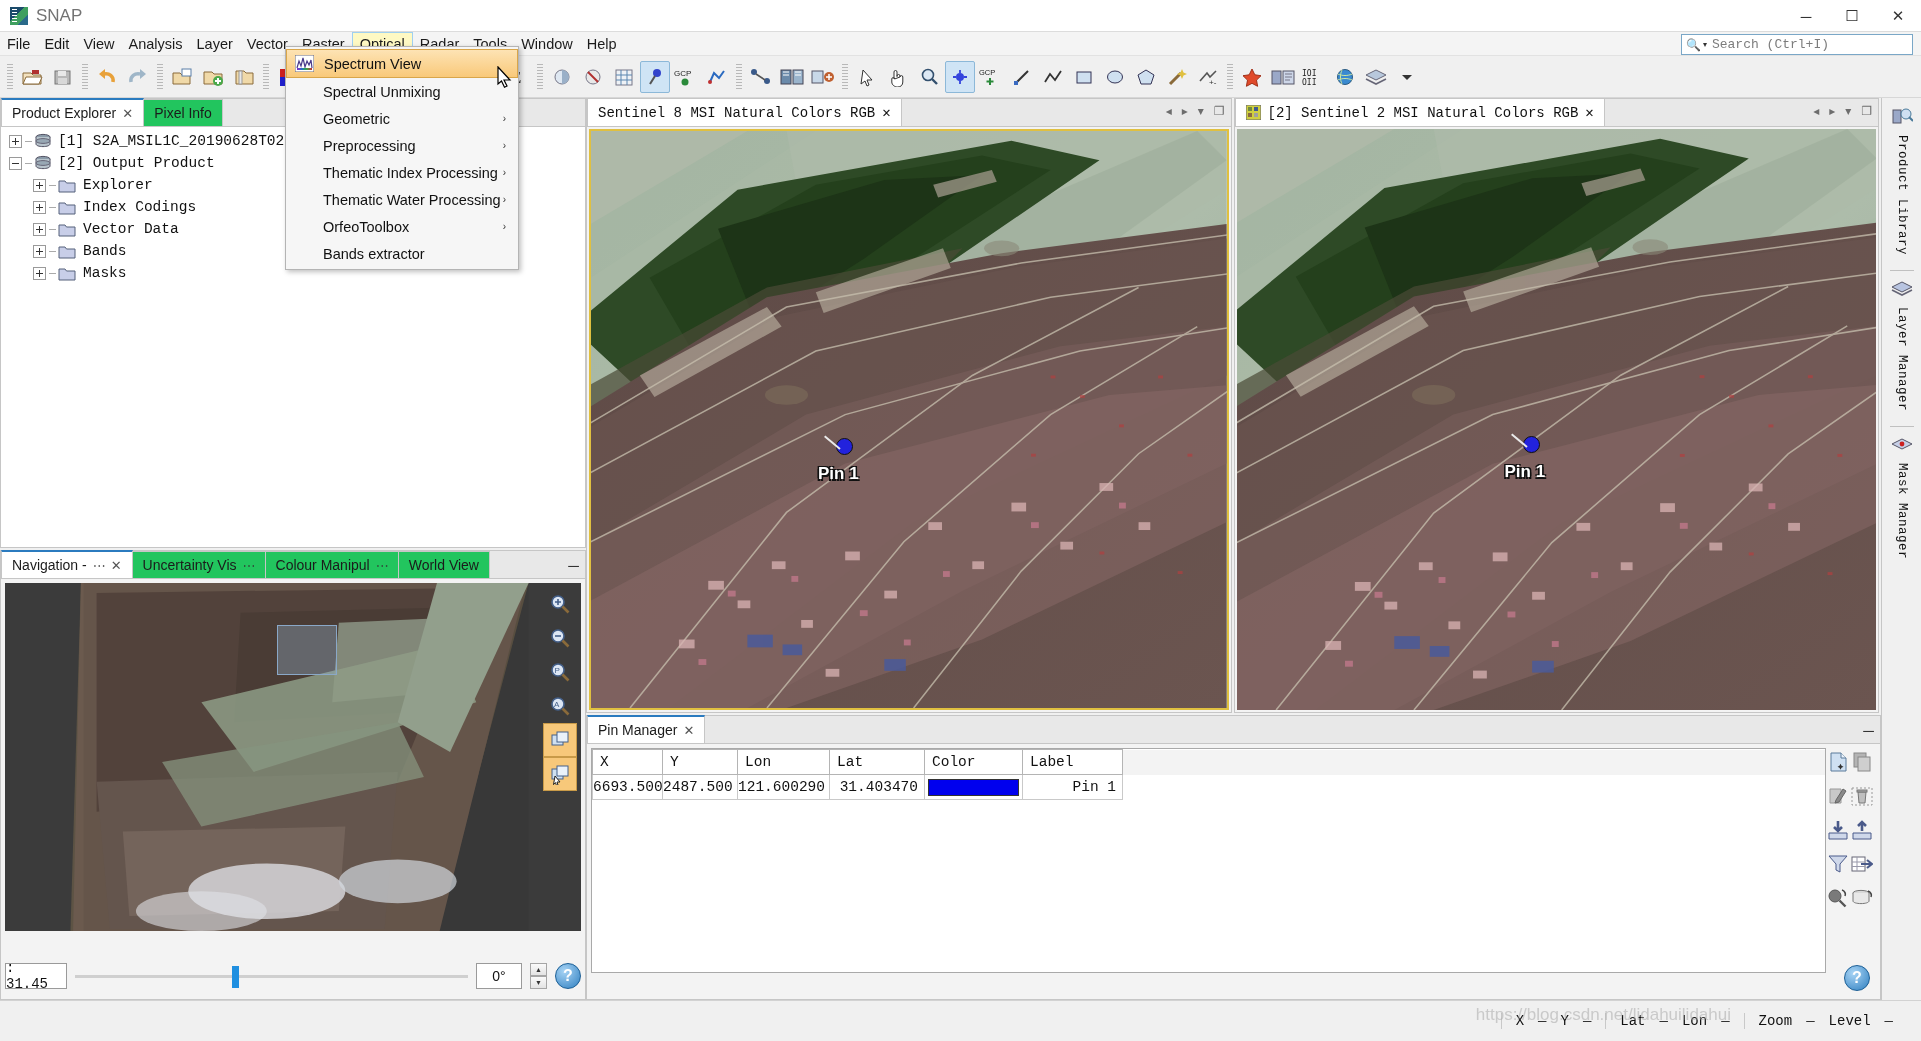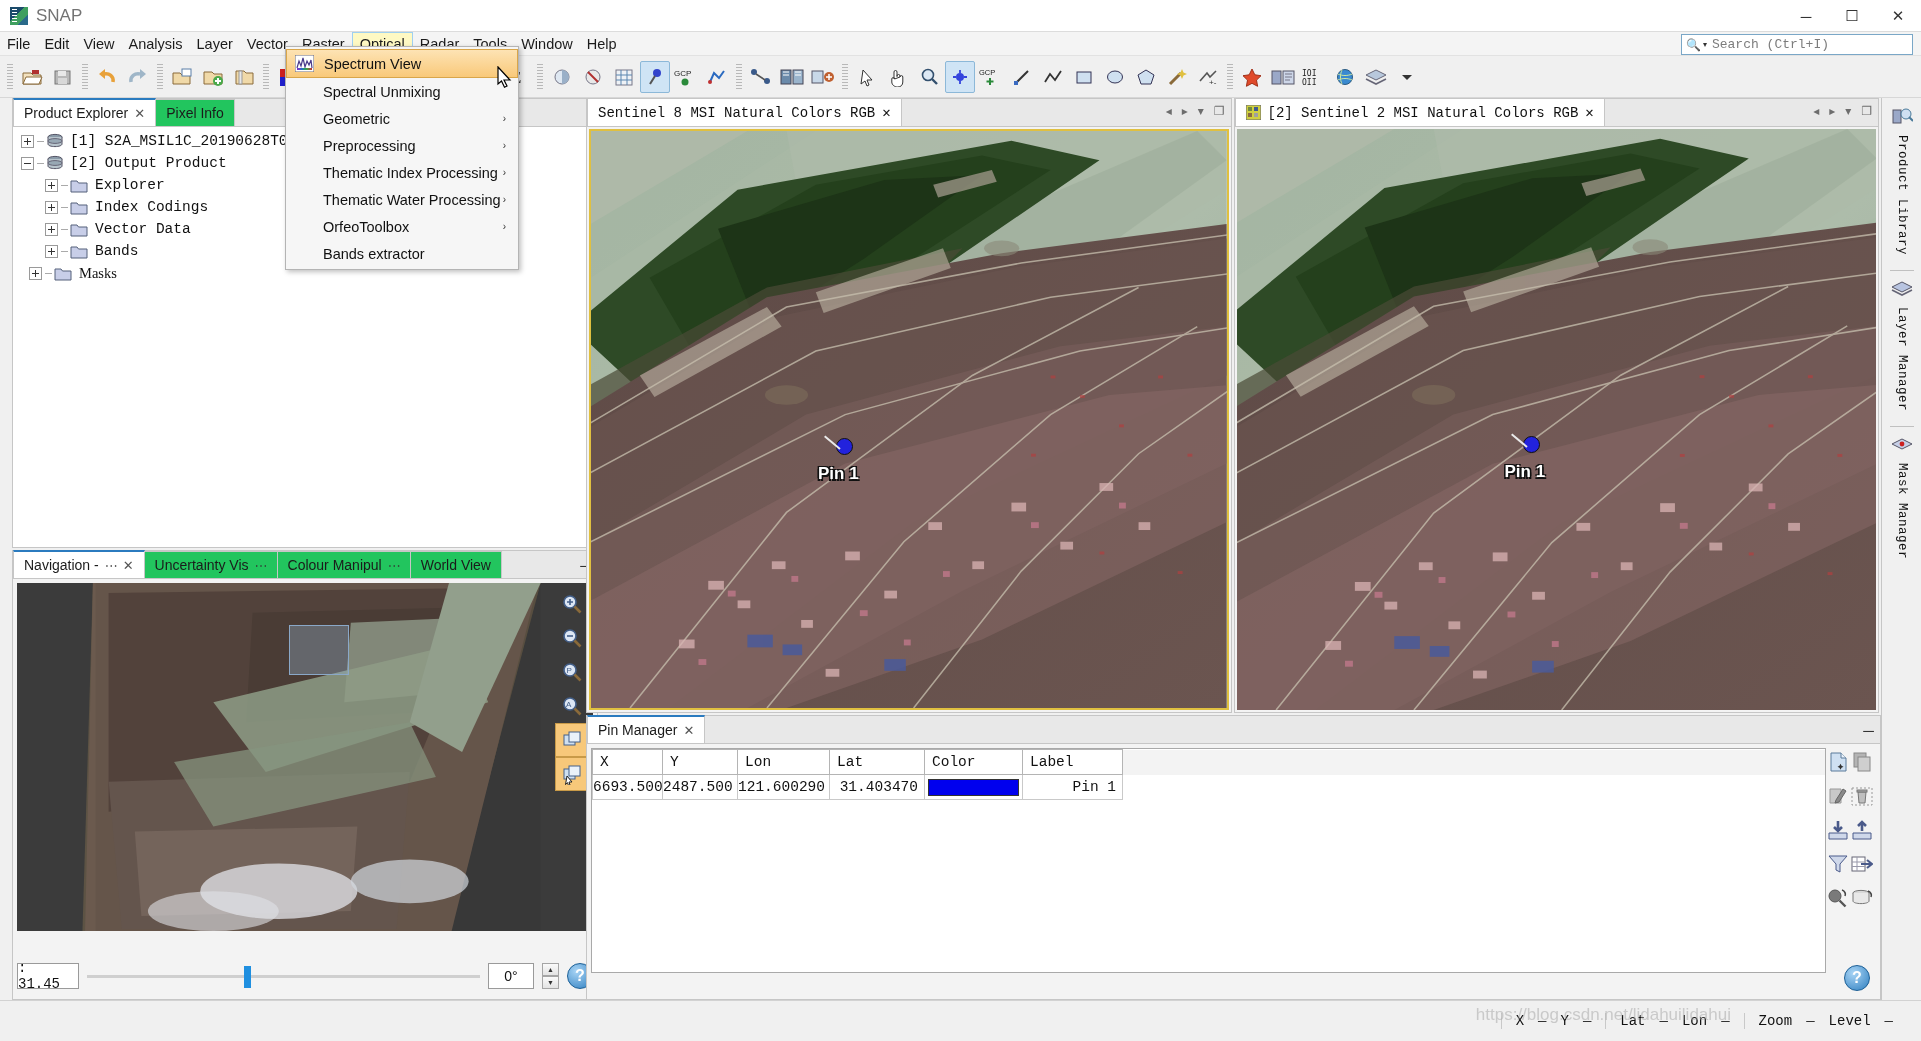--- a/index.html
+++ b/index.html
@@ -36,21 +36,21 @@
   .tgrip { width:6px; height:26px; margin:0 3px;
     background:repeating-linear-gradient(#b8b8b8 0 1px, transparent 1px 3px); }
   .tbtn { width:30px; height:32px; display:flex; align-items:center; justify-content:center;
     border:1px solid transparent; border-radius:2px; }
   .tbtn.sel { background:#cfe4f5; border-color:#8cb8d8; }
   .tbtn svg{display:block;}
 
   
   .body { position:absolute; left:0; top:98px; right:40px; bottom:41px; }
 
-  .leftcol { position:absolute; left:12px; top:0; width:586px; bottom:0; }
+  .leftcol { position:absolute; left:0; top:0; width:586px; bottom:0; }
   .rightcol { position:absolute; left:586px; top:0; right:0; bottom:0; }
 
   
   .panel { background:#f3f3f3; border:1px solid #c6c6c6; position:absolute; }
   .tabstrip { height:28px; background:#e8e8e8; display:flex; align-items:flex-end;
     border-bottom:1px solid #c6c6c6; position:relative; }
   .tabitem { height:27px; padding:0 10px; display:flex; align-items:center; gap:6px;
     font-size:14px; color:#1b1b1b; background:#22c55e; border:1px solid #c6c6c6;
     border-bottom:none; margin-right:-1px; }
   .tabitem.active { background:#ffffff; border-top:2px solid #2b7bbf; height:28px; }
@@ -528,21 +528,21 @@
             <span>Vector Data</span>
           </div>
           <div class="trow" style="padding-left:32px;">
             <span class="texp plus"></span>
               <span class="tdash"></span>
             <span class="tfolder"><svg width="18" height="15">
                   <path d="M1 3h6l1.5 2H17v9H1z" fill="#c8cee8" stroke="#55607a"></path>
                 </svg></span>
             <span>Bands</span>
           </div>
-          <div class="trow" style="padding-left:16px;font-family:Liberation Serif, serif;">
+          <div class="trow" style="padding-left:32px;">
             <span class="texp plus"></span>
               <span class="tdash"></span>
             <span class="tfolder"><svg width="18" height="15">
                   <path d="M1 3h6l1.5 2H17v9H1z" fill="#c8cee8" stroke="#55607a"></path>
                 </svg></span>
             <span>Masks</span>
           </div>
         </div>
       </div>
 

